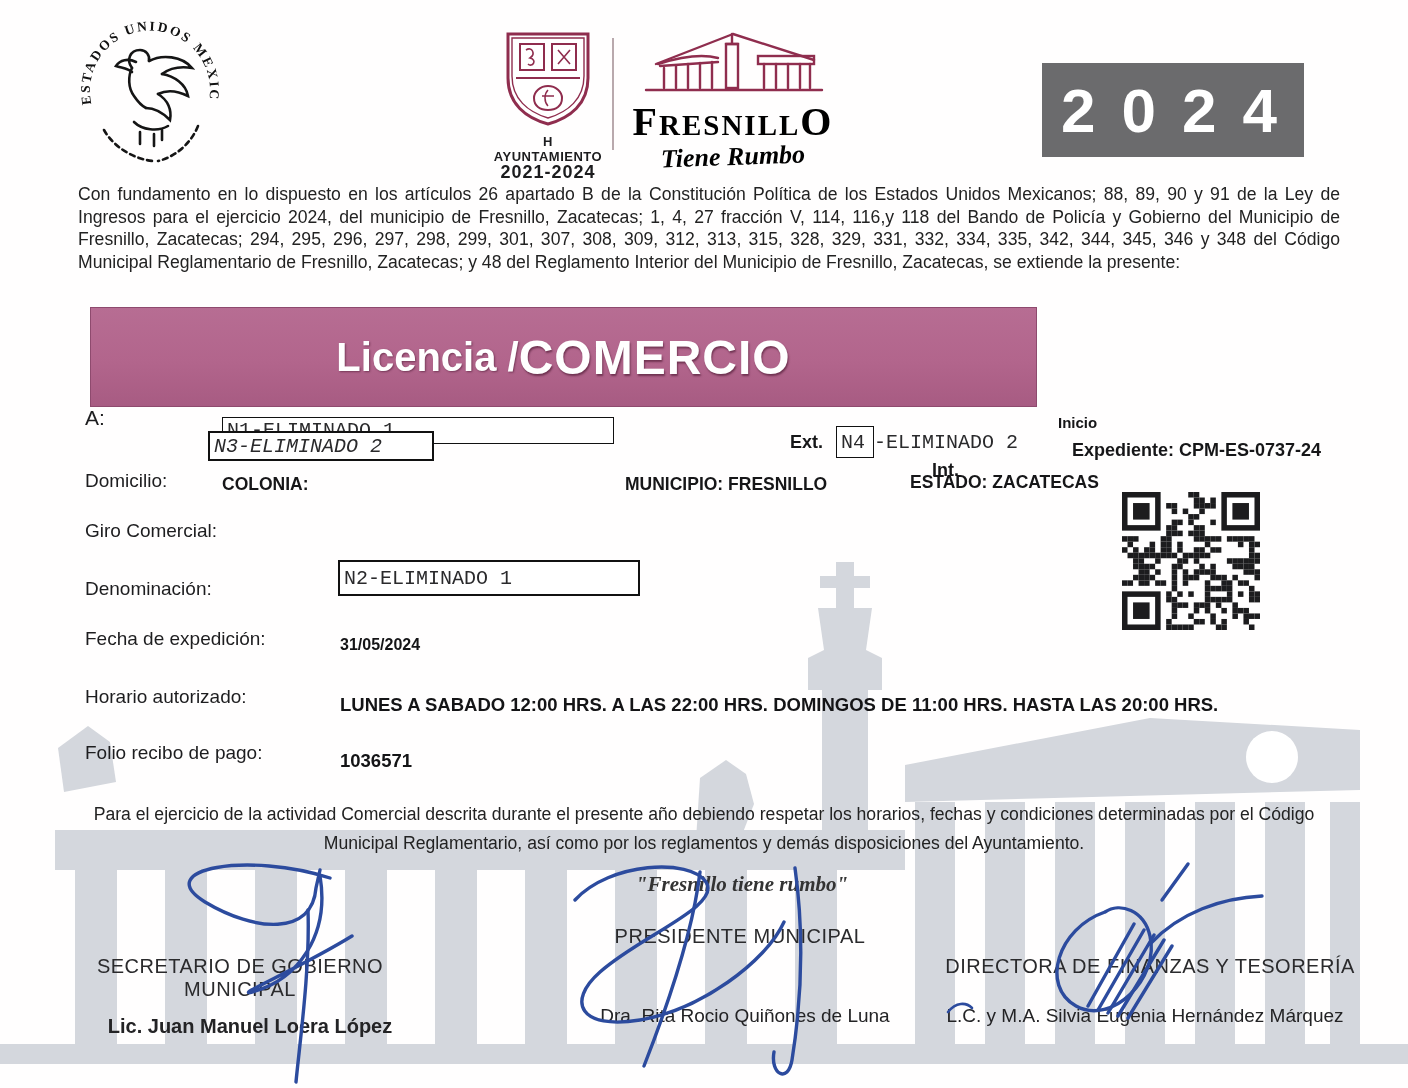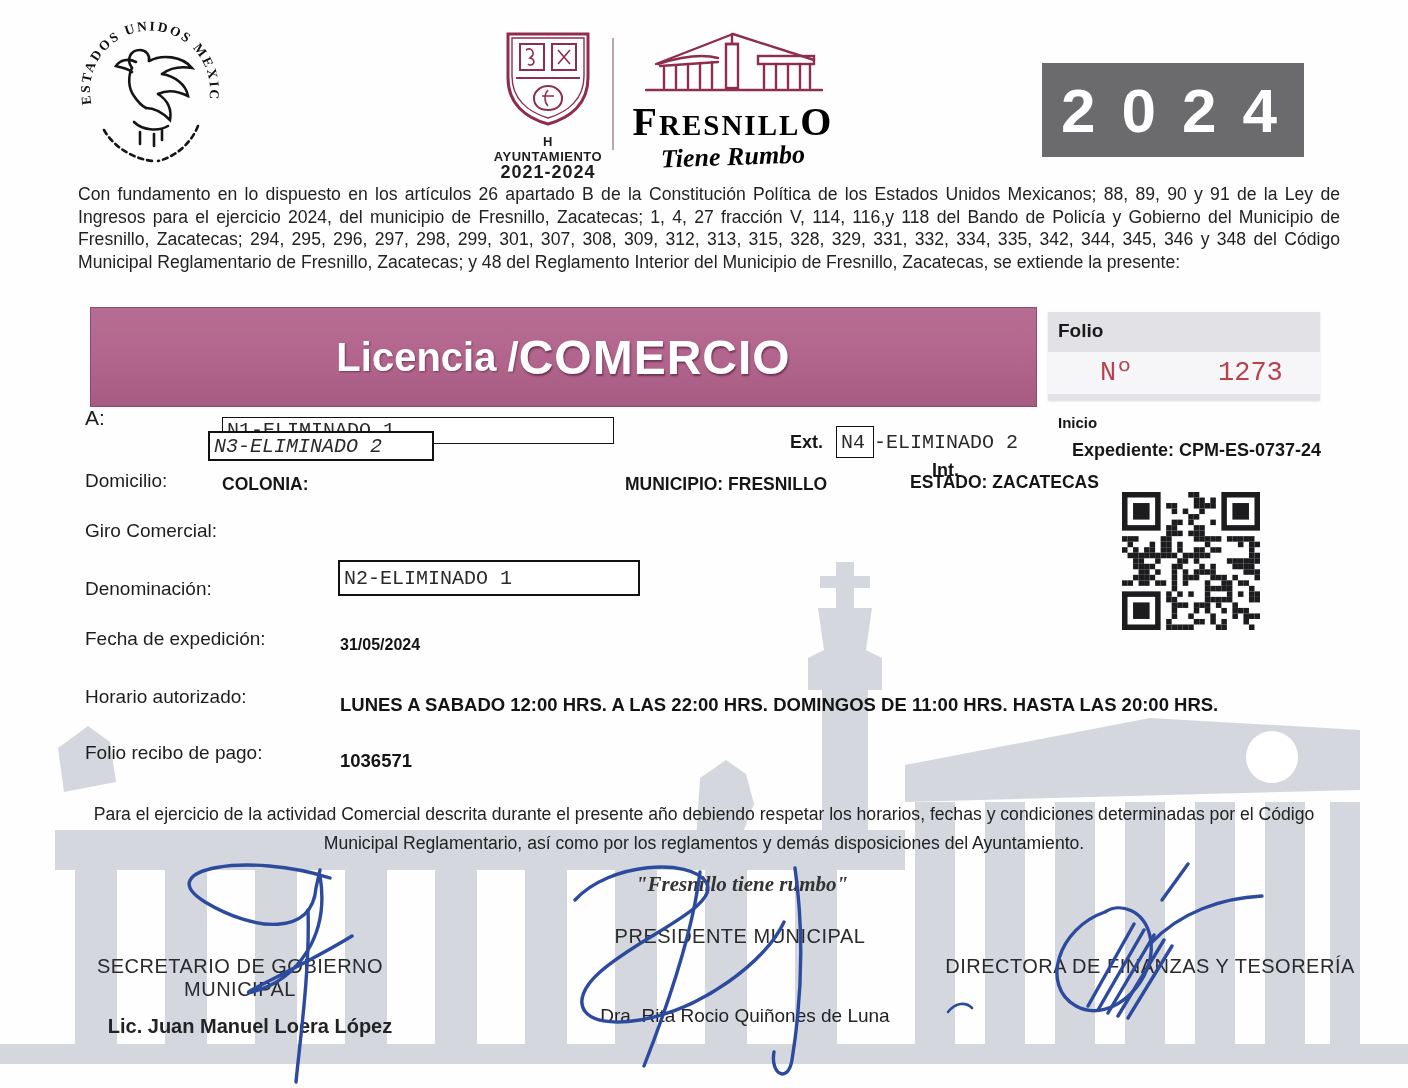--- a/index.html
+++ b/index.html
@@ -164,27 +164,20 @@
 
     <div class="abs year-badge">2024</div>
 
     <div class="abs intro">Con fundamento en lo dispuesto en los artículos 26 apartado B de la Constitución Política de los Estados Unidos Mexicanos; 88, 89, 90 y 91 de la Ley de Ingresos para el ejercicio 2024, del municipio de Fresnillo, Zacatecas; 1, 4, 27 fracción V, 114, 116,y 118 del Bando de Policía y Gobierno del Municipio de Fresnillo, Zacatecas; 294, 295, 296, 297, 298, 299, 301, 307, 308, 309, 312, 313, 315, 328, 329, 331, 332, 334, 335, 342, 344, 345, 346 y 348 del Código Municipal Reglamentario de Fresnillo, Zacatecas; y 48 del Reglamento Interior del Municipio de Fresnillo, Zacatecas, se extiende la presente:</div>
 
     <div class="abs banner">
       <span class="lt">Licencia /</span>
       <span class="bd">COMERCIO</span>
     </div>
 
-    <div class="abs folio-box">
-      <div class="folio-label">Folio</div>
-      <div class="folio-strip">
-        <span class="folio-no">Nº</span>
-        <span class="folio-num">1273</span>
-      </div>
-    </div>
 
     <div class="abs lbl" style="left:85px;top:406px;font-size:21px;">A:</div>
     <div class="abs redact mono" style="left:222px;top:397px;width:392px;height:27px;border-width:1.5px;margin-top:20px;">N1-ELIMINADO 1</div>
     <div class="abs redact mono" style="left:208px;top:431px;width:226px;height:30px;font-style:italic;">N3-ELIMINADO 2</div>
 
     <div class="abs lbl-b" style="left:790px;top:432px;font-size:18px;">Ext.</div>
     <div class="abs redact mono" style="left:836px;top:426px;width:38px;height:32px;border-width:1.5px;">N4</div>
     <div class="abs mono" style="left:874px;top:431px;">-ELIMINADO 2</div>
     <div class="abs lbl-b" style="left:932px;top:424px;font-size:18px;margin-top:36px;">Int.</div>
 
@@ -433,20 +426,21 @@
     <div class="abs" style="left:64px;top:800px;width:1280px;font-size:17.6px;line-height:29px;text-align:center;color:#222;">Para el ejercicio de la actividad Comercial descrita durante el presente año debiendo respetar los horarios, fechas y condiciones determinadas por el Código Municipal Reglamentario, así como por los reglamentos y demás disposiciones del Ayuntamiento.</div>
 
     <div class="abs sig-quote" style="left:592px;top:872px;width:300px;text-align:center;">"Fresnillo tiene rumbo"</div>
     <div class="abs sig-title" style="left:570px;top:925px;width:340px;text-align:center;">PRESIDENTE MUNICIPAL</div>
     <div class="abs sig-name" style="left:545px;top:1005px;width:400px;text-align:center;">Dra. Rita Rocio Quiñones de Luna</div>
 
     <div class="abs sig-title" style="left:40px;top:955px;width:400px;text-align:center;">SECRETARIO DE GOBIERNO MUNICIPAL</div>
     <div class="abs sig-name" style="left:60px;top:1015px;width:380px;text-align:center;font-weight:700;font-size:20px;">Lic. Juan Manuel Loera  López</div>
 
     <div class="abs sig-title" style="left:945px;top:955px;width:410px;text-align:center;">DIRECTORA DE FINANZAS Y TESORERÍA</div>
+    <div class="abs sig-name" style="left:935px;top:1005px;width:420px;text-align:center;">L.C. y M.A. Silvia Eugenia Hernández Márquez</div>
 
     <svg class="abs sig-svg" style="left:0;top:840px;width:1408px;height:248px;" viewBox="0 0 1408 248" aria-hidden="true">
       <g stroke="#2c4b9e" stroke-width="3.4" fill="none" stroke-linecap="round">
 
         <path d="M330,38 C250,12 150,28 205,62 C255,92 312,96 316,48 L320,30"></path>
         <path d="M320,36 C330,95 298,140 252,152 C232,157 300,128 352,96"></path>
         <path d="M308,70 C310,130 300,200 296,242"></path>
 
         <path d="M575,60 C610,22 690,18 706,42 C722,66 640,96 600,132 C566,162 580,190 640,180 C700,170 766,122 784,82"></path>
         <path d="M700,32 C692,100 662,180 644,226"></path>

